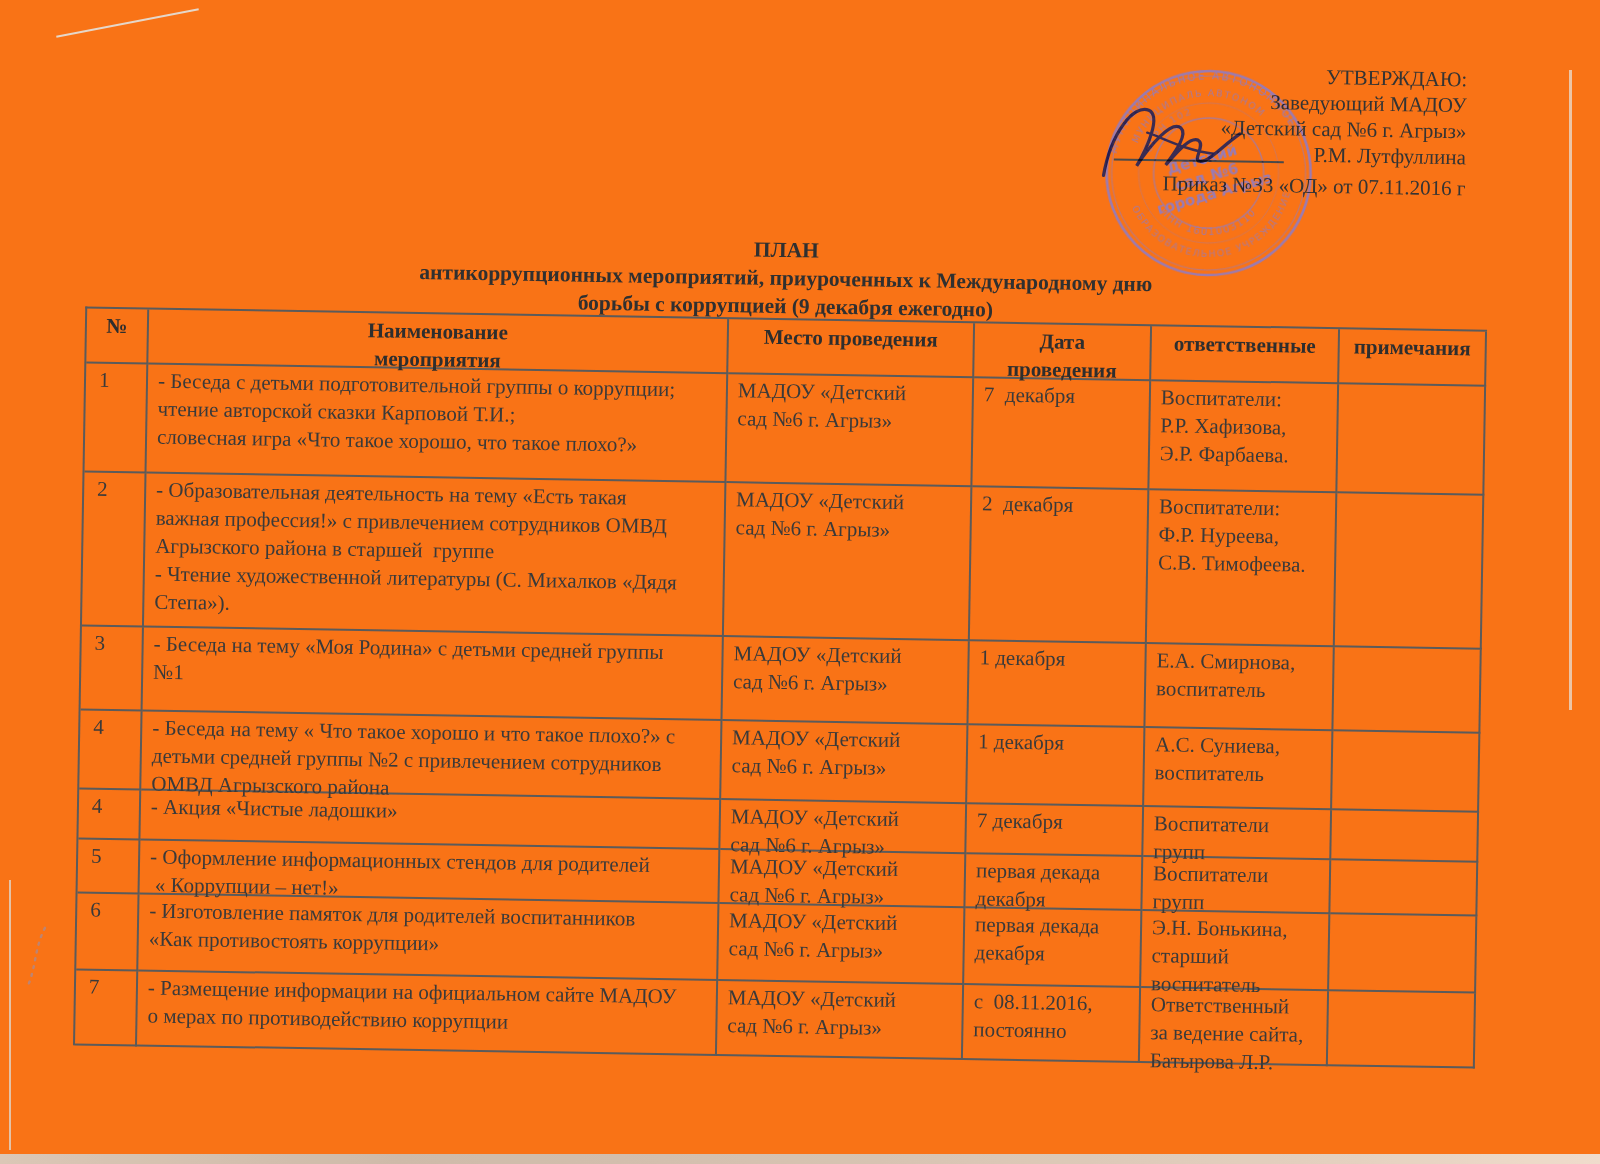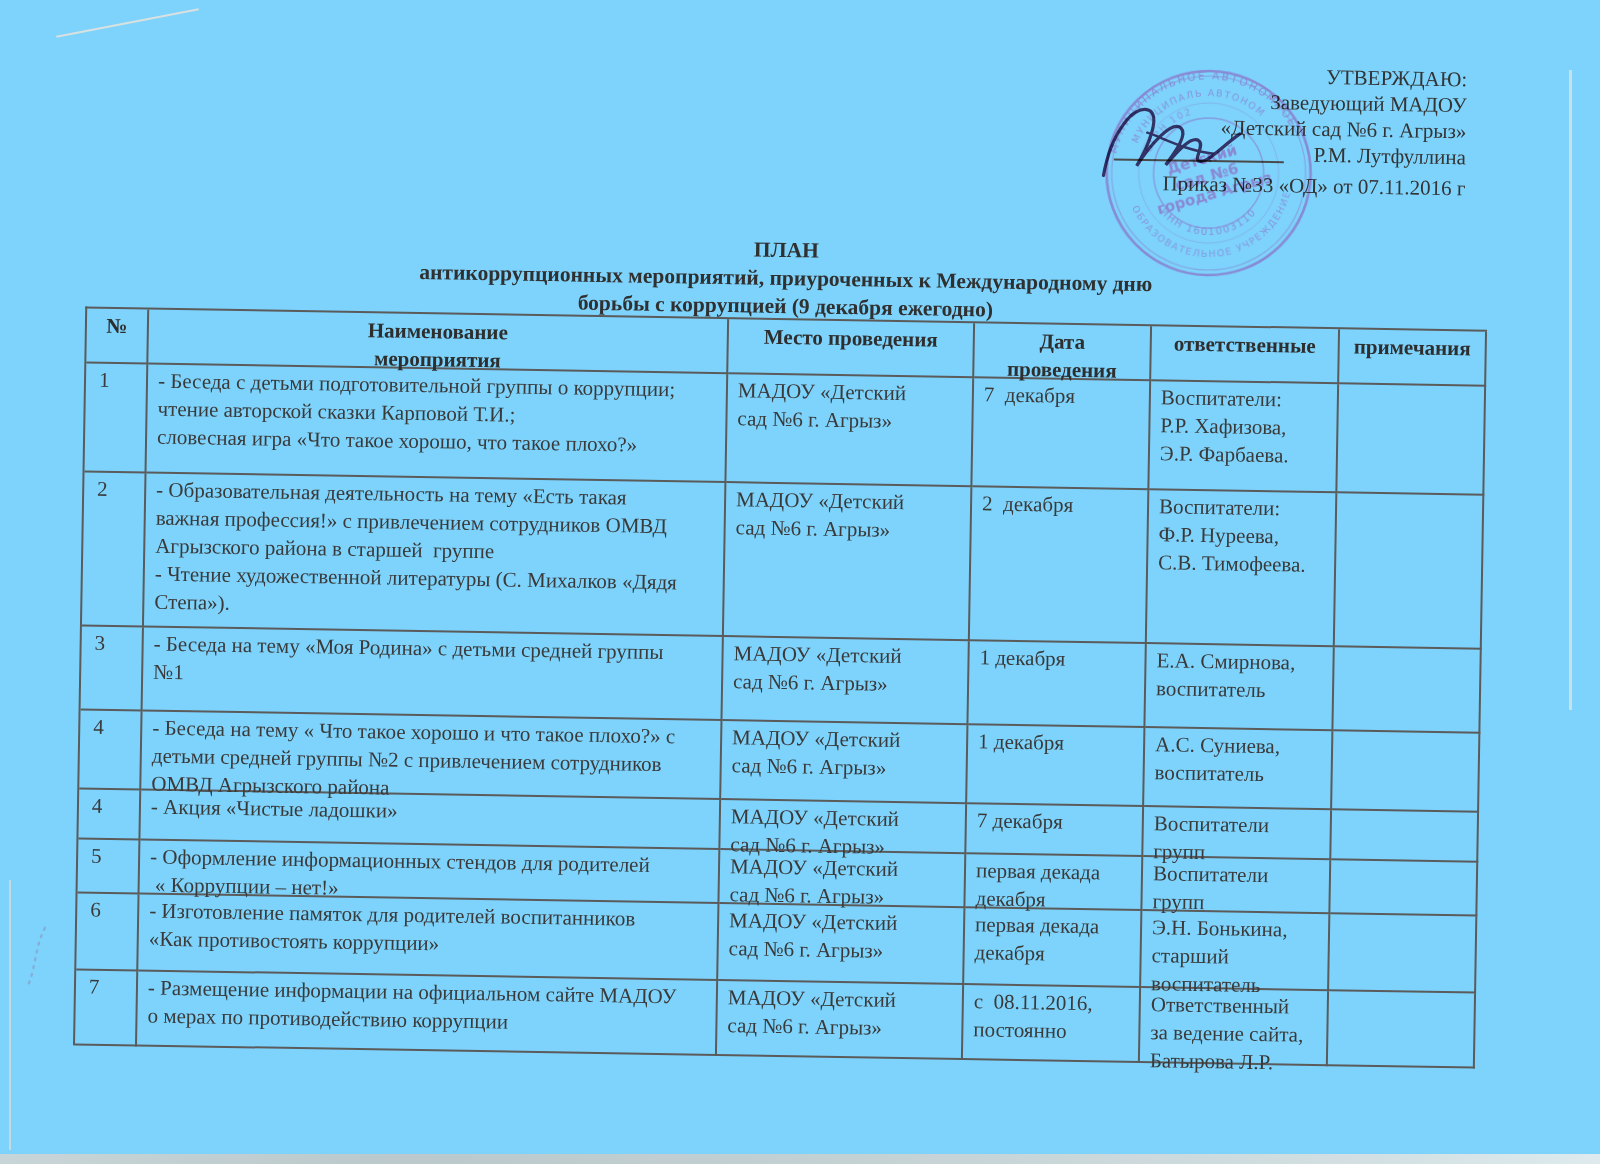--- a/index.html
+++ b/index.html
@@ -4,21 +4,21 @@
 <style>
   html,body{margin:0;padding:0;}
   body{
     width:1600px;height:1164px;
     font-family:"Liberation Serif","DejaVu Serif",serif;
     color:#3a3a3a;
     background:#ffffff;
   }
   .page{
     position:relative;width:1600px;height:1164px;
-    background:#7dd3fc;overflow:hidden;
+    background:#f97316;overflow:hidden;
   }
   .tilt{
     position:absolute;inset:0;
     transform:rotate(0.95deg);
     transform-origin:60px 20px;
   }
   
   .approval{
     position:absolute;top:43px;left:1000px;width:468px;
     text-align:right;font-size:21px;line-height:26px;color:#343434;

